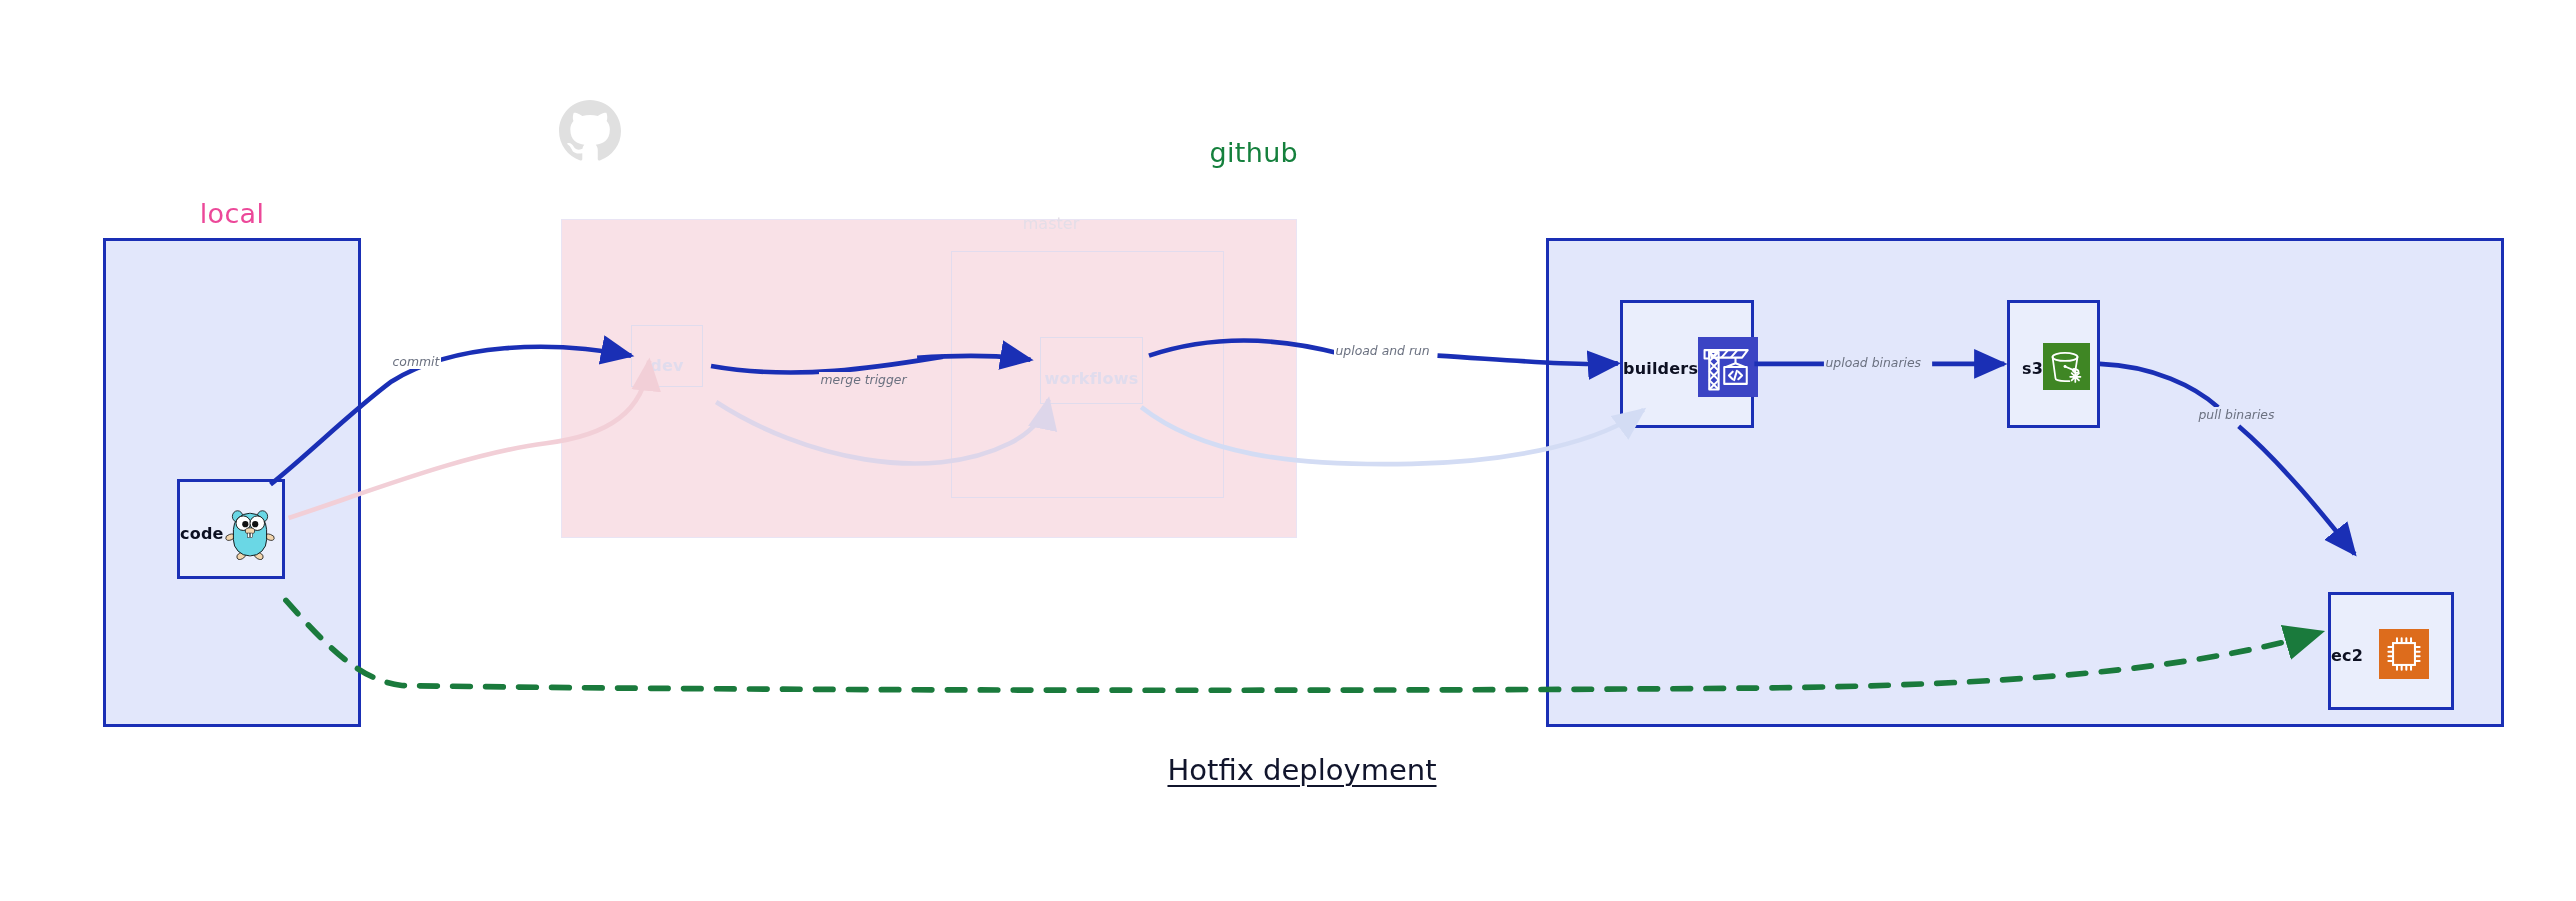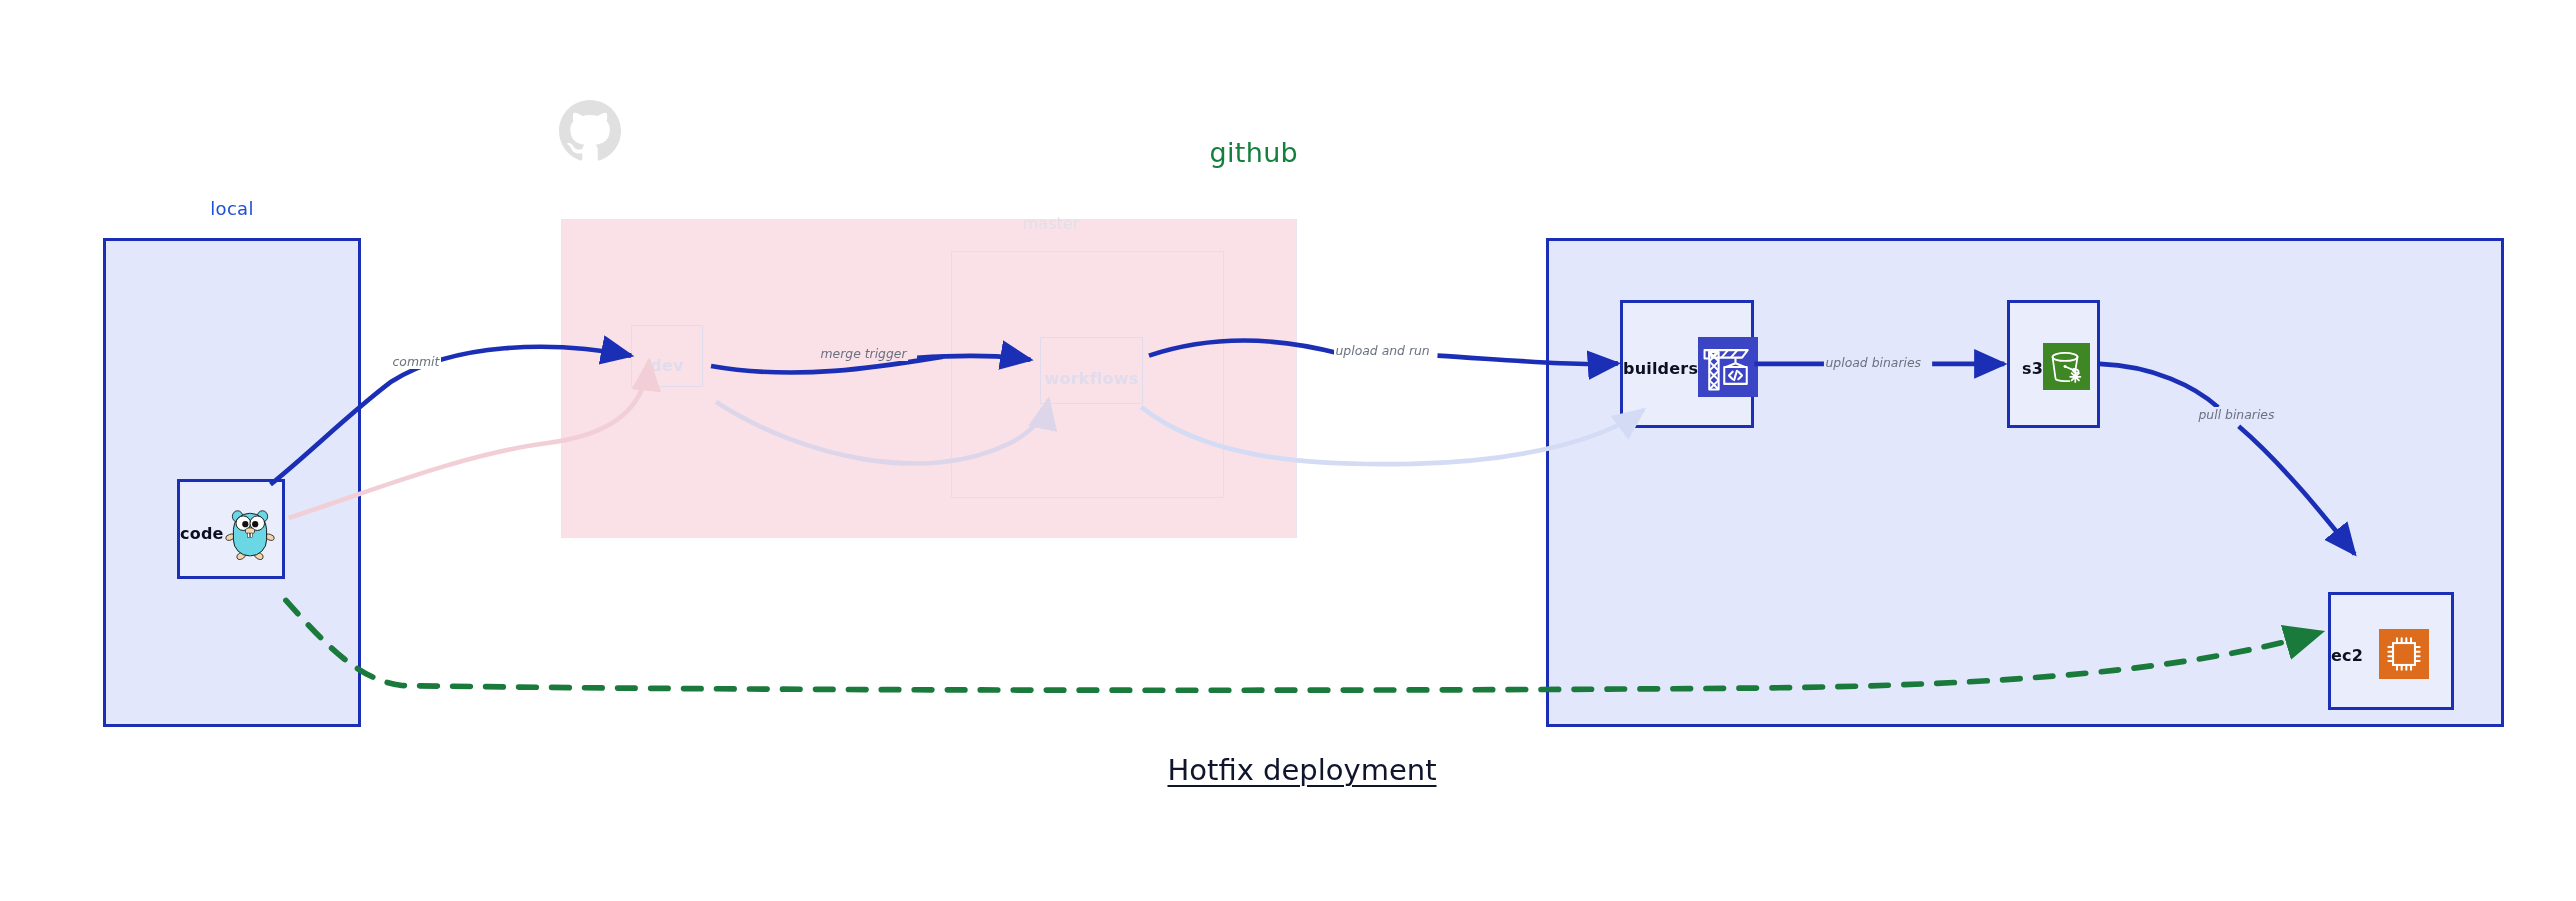--- a/index.html
+++ b/index.html
@@ -6,21 +6,21 @@
   body{width:2604px;height:902px;position:relative;overflow:hidden;
        font-family:"DejaVu Sans","Liberation Sans",sans-serif;}
   #stage{position:absolute;left:0;top:0;width:2604px;height:902px;}
   svg.layer{position:absolute;left:0;top:0;width:2604px;height:902px;overflow:visible;}
   #edges{z-index:5}
 
   
   .group-box{position:absolute;box-sizing:border-box;}
   .group-local,.group-aws{background:#e2e7fb;border:3.1px solid #1a2fb5;}
   .group-github{background:#f9e1e7;border:1.5px solid #e9e4f4;}
-  .group-label{position:absolute;font-size:18px;color:#1d4ed8;white-space:nowrap;
+  .group-label{position:absolute;font-size:27px;color:#ec4899;white-space:nowrap;
                letter-spacing:0.3px;}
   .group-label.faded{color:#15803d;font-size:27px;}
 
   
   .node{position:absolute;box-sizing:border-box;display:flex;flex-direction:row;
         align-items:center;}
   .node-solid{background:#eaeefc;border:3.1px solid #1a2fb5;}
   .node-faded{background:transparent;border:1.5px solid #e0dced;}
   .node-title{font-size:16px;font-weight:bold;color:#0d1022;margin-top:8.2px;
               letter-spacing:0.2px;white-space:nowrap;}
@@ -28,21 +28,21 @@
   .node-icon{margin-top:7.2px;}
 
   
   .subgroup{position:absolute;box-sizing:border-box;border:1.5px solid #e2dcee;
             background:transparent;}
   .subgroup-label{position:absolute;font-size:16px;color:#e4dee8;white-space:nowrap;}
 
   
   .edge-label{position:absolute;font-size:12.4px;font-style:italic;color:#6b7180;
               background:#ffffff;white-space:nowrap;z-index:20;padding:0 1.5px;}
-  .edge-label.on-pink{background:#f9e1e7;}
+  .edge-label.on-pink{background:#f9e1e7;margin-top:26px;}
   .edge-label.on-blue{background:#e2e7fb;}
 
   
   .diagram-title{position:absolute;font-size:29px;color:#11152c;
                  text-decoration:underline;text-underline-offset:5.2px;
                  text-decoration-thickness:2.1px;white-space:nowrap;}
 
   
   .gh-mark{position:absolute;}
 </style>

